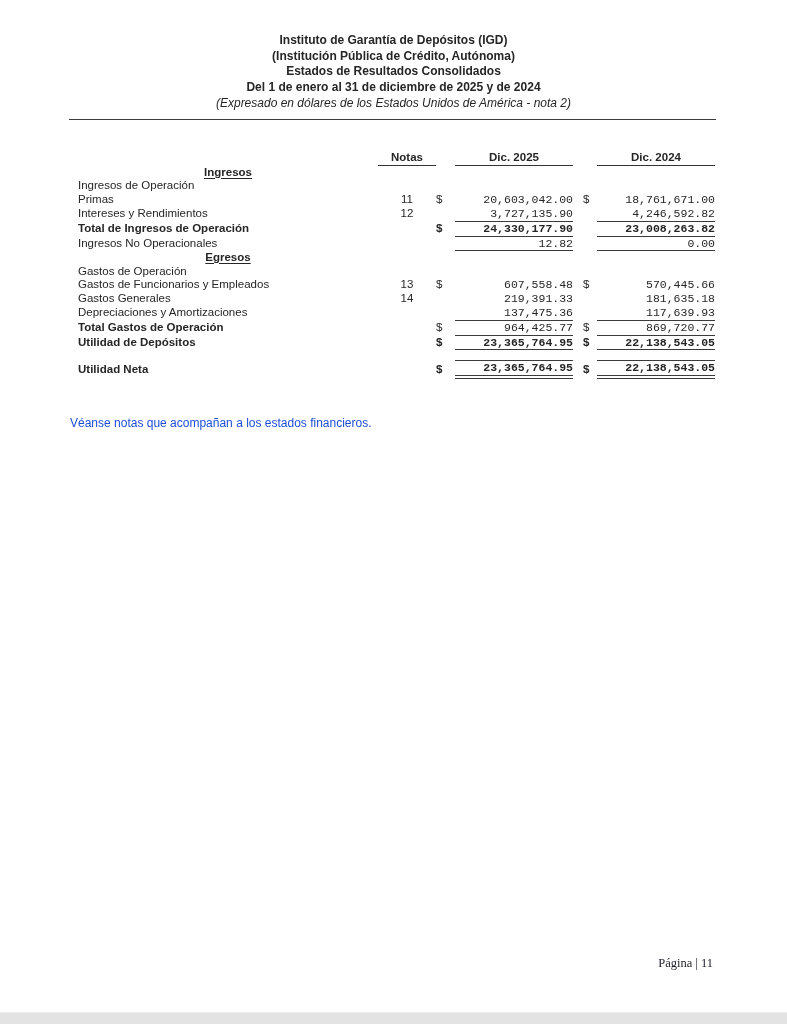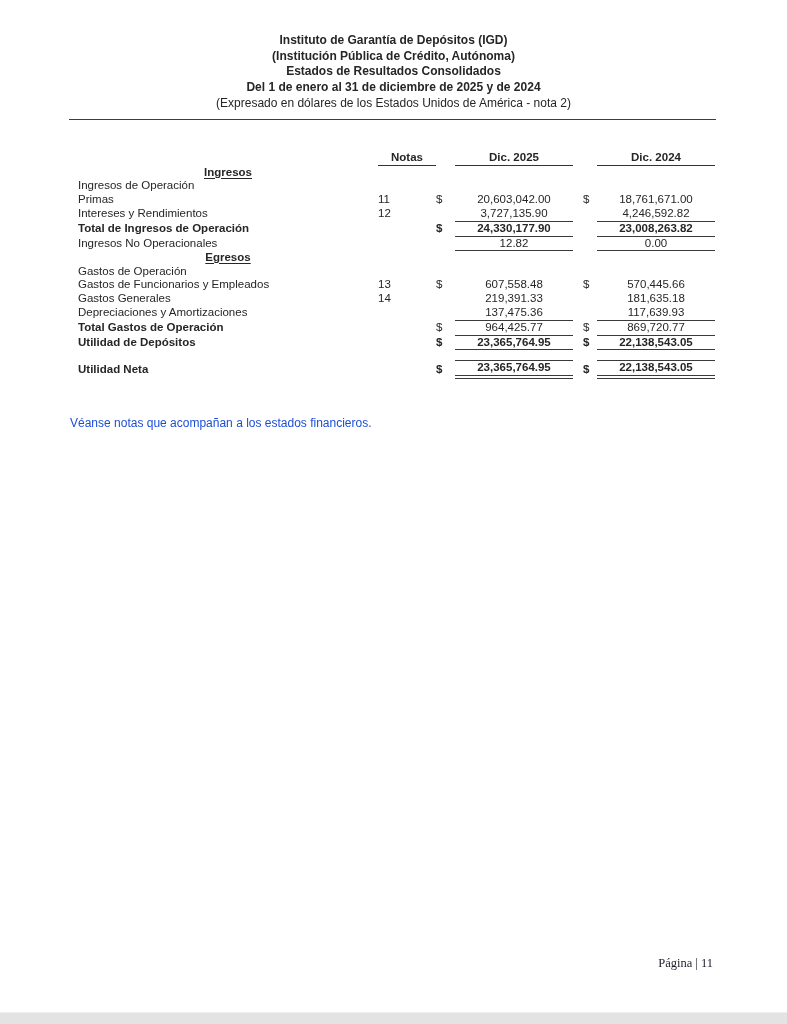--- a/index.html
+++ b/index.html
@@ -15,20 +15,21 @@
   
   .doc-header {
     padding-top:33px;
     text-align:center;
     font-size:12px;
     font-weight:bold;
     line-height:15.7px;
   }
   .doc-header .note-line {
     font-weight:normal;
+    font-style:italic;
   }
   .header-rule {
     border:none;
     border-top:1.5px solid #3d3d3d;
     width:647px;
     margin:7px 0 0 69px;
   }
   
   table.stmt {
     border-collapse:collapse;
@@ -37,23 +38,23 @@
   }
   table.stmt th, table.stmt td {
     padding:0;
     font-size:11.5px;
     line-height:13.8px;
     vertical-align:bottom;
     white-space:nowrap;
     overflow:visible;
   }
   table.stmt thead th { font-weight:bold; height:18px; }
-  th.c-nota, td.c-nota { text-align:left; }
+  th.c-nota, td.c-nota { text-align:center; }
   th.c-nota, th.c-amt { border-bottom:1.6px solid #333; text-align:center;margin-top:24px; }
-  td.c-amt { text-align:center; padding-right:2px; }
+  td.c-amt { text-align:right; padding-right:2px;font-family:Liberation Mono, monospace; }
   td.c-usd { text-align:left; padding-left:1px; }
   .b { font-weight:bold; }
   .ln-u { border-bottom:1.4px solid #3a3a3a; }
   .ln-g { border-top:1.4px solid #3a3a3a; border-bottom:4px double #3a3a3a; }
   .lbl-section { text-align:center; font-weight:bold; text-decoration:underline; text-underline-offset:2px; }
   .lbl-boldu { font-weight:bold; text-decoration:underline; text-underline-offset:2px; }
   .lbl-bold { font-weight:bold; }
   .ind-a { padding-left:62px; }
   .ind-b { padding-left:75px; }
   .ind-c { padding-left:89px; }

